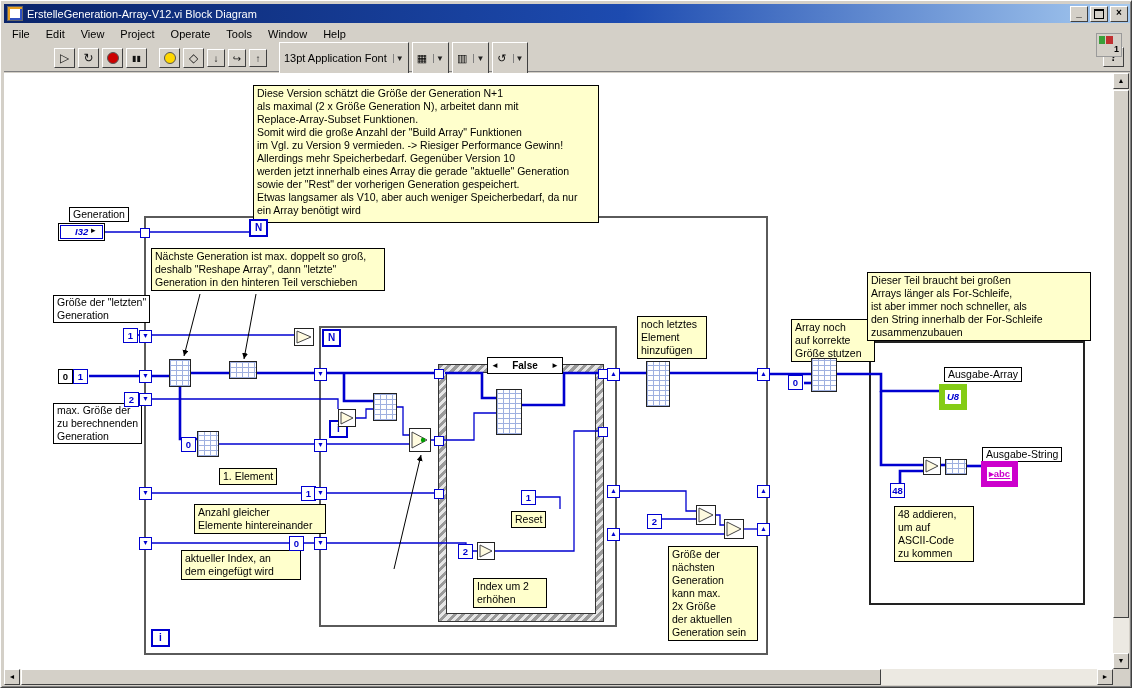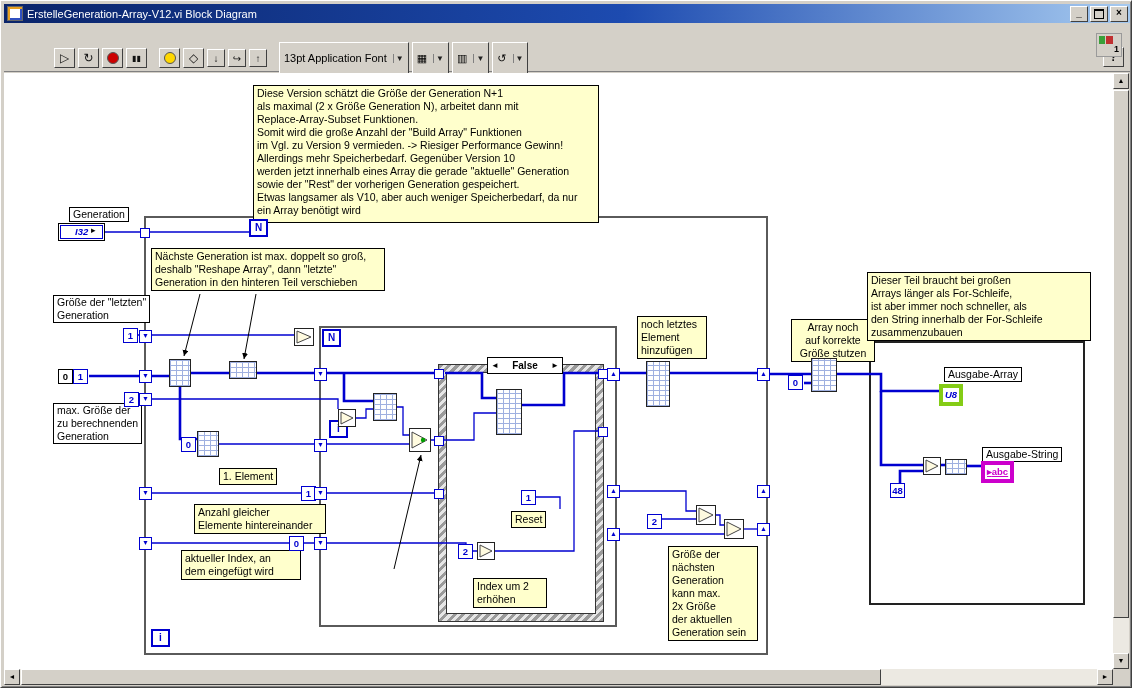--- a/index.html
+++ b/index.html
@@ -56,21 +56,21 @@
   .const{position:absolute;min-width:11px;height:13px;background:#fff;border:1px solid #0000d0;color:#0000d0;
          font:bold 9.5px/13px "Liberation Sans",sans-serif;text-align:center;padding:0 1px;z-index:4;}
   .idx{border-color:#000;color:#000;}
   .node{position:absolute;background:#fff;border:1px solid #222;z-index:4;display:flex;align-items:center;justify-content:center;box-sizing:border-box;}
   .cells{width:100%;height:100%;background-color:#fff;background-image:
      repeating-linear-gradient(0deg,#9fb0e0 0 1px,transparent 1px 5px),
      repeating-linear-gradient(90deg,#9fb0e0 0 1px,transparent 1px 6px);}
   .ctl{position:absolute;background:#fff;border:1px solid #000;padding:1px;z-index:4;}
   .ctl .inner{display:block;border:1px solid #0000d0;color:#0000d0;font:bold italic 9.5px/12px "Liberation Sans",sans-serif;
               text-align:center;padding:0 14px;}
-  .ind{position:absolute;background:#fff;border:4px solid #84cc16;color:#0000d0;font:bold italic 9.5px/14px "Liberation Sans",sans-serif;
+  .ind{position:absolute;background:#fff;border:6px solid #84cc16;color:#0000d0;font:bold italic 9.5px/14px "Liberation Sans",sans-serif;
        text-align:center;z-index:4;padding:0 2px;}
   .str{border-color:#cc00cc;color:#cc00cc;font-style:normal;text-decoration:underline;}
   .sr{position:absolute;width:11px;height:11px;background:#fff;border:1px solid #0000d0;color:#0000d0;
       font-size:7px;line-height:10px;text-align:center;z-index:5;}
   .tun{position:absolute;width:8px;height:8px;background:#fff;border:1px solid #0000d0;z-index:5;}
   .outarrow{position:absolute;color:#000;font-size:9px;z-index:4;}
   svg.wires{position:absolute;left:0;top:0;z-index:2;}
   .w{stroke:#0000d0;stroke-width:1.3;fill:none;}
   .W{stroke:#0000d0;stroke-width:2.6;fill:none;}
   .ann{stroke:#000;stroke-width:1;fill:none;marker-end:url(#ah);}
@@ -90,20 +90,30 @@
   <div class="a titlebar">
     <span class="vi-icon"></span>
     <span class="title">ErstelleGeneration-Array-V12.vi Block Diagram</span>
     <span class="tbtns">
       <span class="tbtn">_</span>
       <span class="tbtn"><span class="maxglyph"></span></span>
       <span class="tbtn">×</span>
     </span>
   </div>
 
+  <div class="a menubar">
+    <span class="mi">File</span>
+    <span class="mi">Edit</span>
+    <span class="mi">View</span>
+    <span class="mi">Project</span>
+    <span class="mi">Operate</span>
+    <span class="mi">Tools</span>
+    <span class="mi">Window</span>
+    <span class="mi">Help</span>
+  </div>
 
   <div class="a statusicon">
     <span class="sq g"></span>
     <span class="sq r"></span>
     <span class="badge">1</span>
   </div>
 
   <div class="a toolbar">
     <span class="tb">
         <span>▷</span>
@@ -225,21 +235,21 @@
 werden jetzt innerhalb eines Array die gerade "aktuelle" Generation
 sowie der "Rest" der vorherigen Generation gespeichert.
 Etwas langsamer als V10, aber auch weniger Speicherbedarf, da nur
 ein Array benötigt wird</div>
     <div class="comment" style="left:147px;top:175px;width:226px;">Nächste Generation ist max. doppelt so groß,
 deshalb "Reshape Array", dann "letzte"
 Generation in den hinteren Teil verschieben</div>
     <div class="comment" style="left:633px;top:243px;width:62px;">noch letztes
 Element
 hinzufügen</div>
-    <div class="comment" style="left:787px;top:246px;width:76px;text-align:center;">Array noch
+    <div class="comment" style="left:787px;top:246px;width:76px;">Array noch
 auf korrekte
 Größe stutzen</div>
     <div class="comment" style="left:863px;top:199px;width:216px;">Dieser Teil braucht bei großen
 Arrays länger als For-Schleife,
 ist aber immer noch schneller, als
 den String innerhalb der For-Schleife
 zusammenzubauen</div>
     <div class="comment" style="left:172px;top:395px;margin-left:43px;">1. Element</div>
     <div class="comment" style="left:190px;top:431px;width:124px;">Anzahl gleicher
 Elemente hintereinander</div>
@@ -248,20 +258,24 @@
     <div class="comment" style="left:469px;top:491px;width:66px;margin-top:14px;">Index um 2
 erhöhen</div>
     <div class="comment" style="left:507px;top:438px;">Reset</div>
     <div class="comment" style="left:664px;top:473px;width:82px;">Größe der
 nächsten
 Generation
 kann max.
 2x Größe
 der aktuellen
 Generation sein</div>
+    <div class="comment" style="left:890px;top:433px;width:72px;">48 addieren,
+um auf
+ASCII-Code
+zu kommen</div>
 
     <div class="lbl" style="left:65px;top:134px;">Generation</div>
     <div class="lbl" style="left:49px;top:222px;">Größe der "letzten"
 Generation</div>
     <div class="lbl" style="left:49px;top:330px;">max. Größe der
 zu berechnenden
 Generation</div>
     <div class="lbl" style="left:940px;top:294px;">Ausgabe-Array</div>
     <div class="lbl" style="left:978px;top:374px;">Ausgabe-String</div>
 

